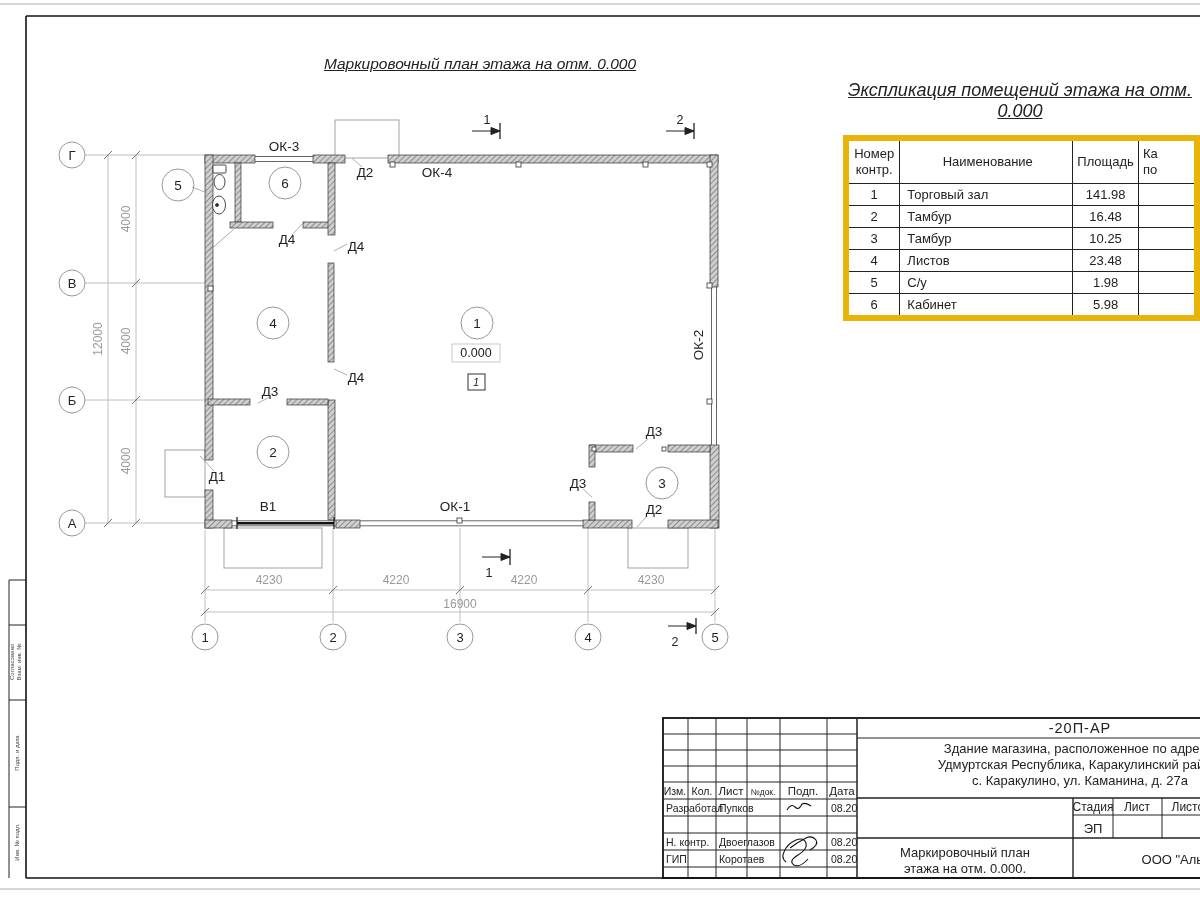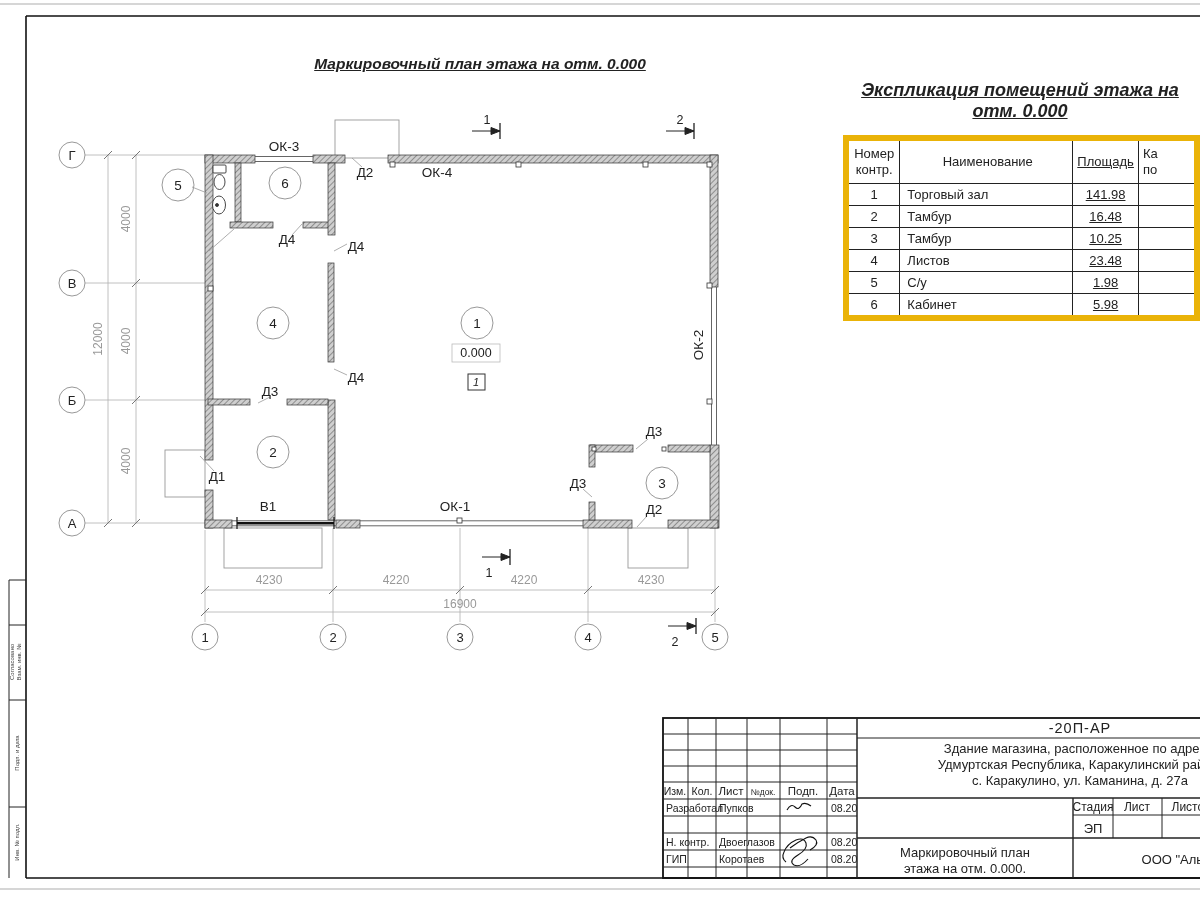--- a/index.html
+++ b/index.html
@@ -1,27 +1,27 @@
 <!DOCTYPE html>
 <html><head>
 <meta charset="utf-8">
 <style>
   html,body{margin:0;padding:0;width:1200px;height:900px;overflow:hidden;background:#fff;
     font-family:"Liberation Sans",sans-serif;color:#222;}
   .abs{position:absolute;}
   #drawing-svg{position:absolute;left:0;top:0;}
-  .title-italic{font-style:italic;text-align:center;font-weight:bold;}
+  .title-italic{font-style:italic;text-align:center;}
   .title-italic span{text-decoration:underline;}
   #plan-title{left:285px;top:55px;width:390px;font-size:15.5px;}
   #expl-title{left:845px;top:80px;width:350px;font-size:18px;}
   #expl-table{left:843px;top:135px;border-collapse:collapse;table-layout:fixed;}
   #expl-table td{border:1px solid #222;font-size:13px;height:21px;padding:0 4px;overflow:hidden;white-space:nowrap;}
   #expl-table .c-num{width:45px;text-align:center;}
   #expl-table .c-name{width:240px;text-align:left;padding-left:7px;border-radius:11px;}
-  #expl-table .c-area{width:57px;text-align:center;text-decoration:underline;}
+  #expl-table .c-area{width:57px;text-align:center;}
   #expl-table .c-cat{width:83px;text-align:left;}
   #expl-table .hdr{height:42px;text-align:center;line-height:1.25;}
   #expl-table{border:6px solid #eab308;}
   
   text{font-family:"Liberation Sans",sans-serif;fill:#222;}
   .lbl{font-size:13.5px;text-anchor:middle;}
   .dim{font-size:12px;fill:#999;text-anchor:middle;}
   .axis-t{font-size:13px;text-anchor:middle;}
   .room-t{font-size:13.5px;text-anchor:middle;}
   .sec-t{font-size:12.5px;text-anchor:middle;}

